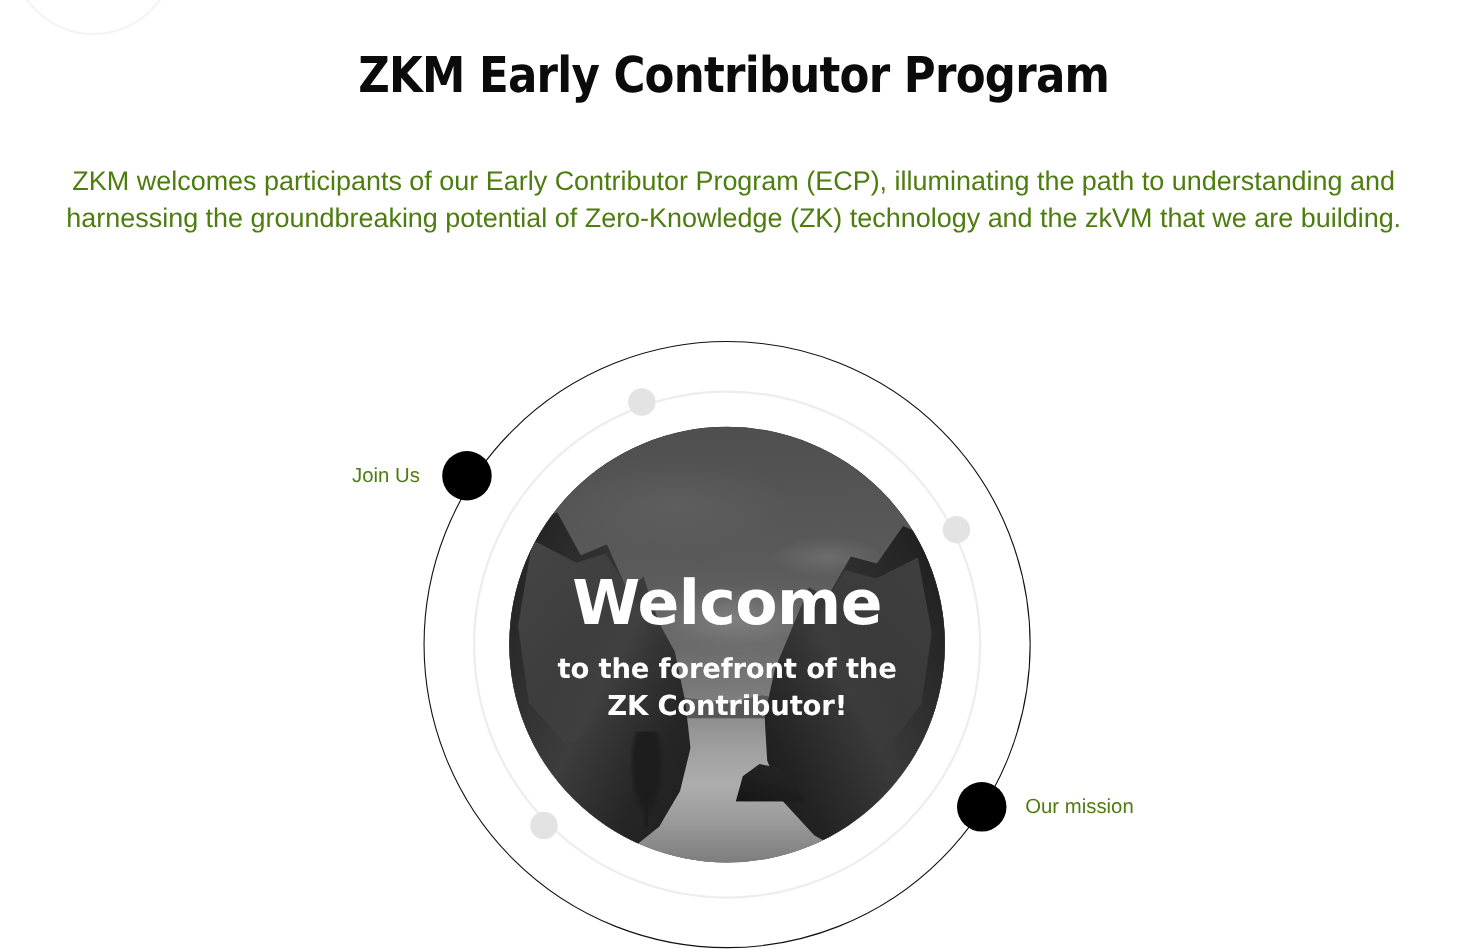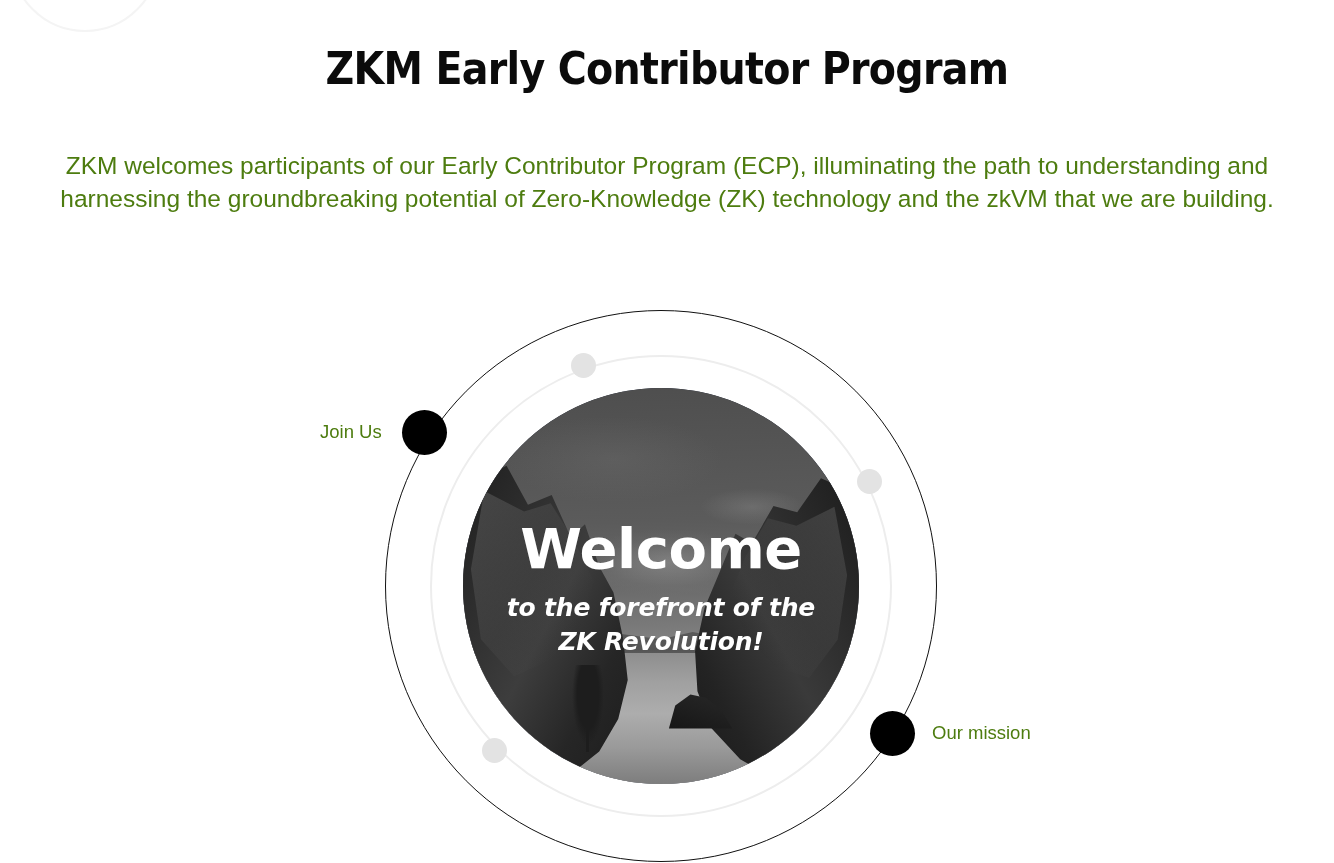--- a/index.html
+++ b/index.html
@@ -223,21 +223,20 @@
     letter-spacing: -0.5px;
     margin-bottom: 12px;
   }
   .welcome-sub {
     font-family: "DejaVu Sans", sans-serif;
     font-size: 25px;
     line-height: 34px;
     font-weight: 700;
     color: #ffffff;
     letter-spacing: -0.2px;
-    font-style: italic;
   }
 
   
   .node-black {
     position: absolute;
     width: 45px;
     height: 45px;
     border-radius: 50%;
     background: #000000;
   }
@@ -279,21 +278,21 @@
     <div class="cliff-left-hi"></div>
     <div class="cliff-right"></div>
     <div class="cliff-right-hi"></div>
     <div class="river-rock"></div>
     <div class="lone-tree"></div>
 
     <div class="disc-copy">
       <div class="welcome-heading">Welcome</div>
       <div class="welcome-sub">
         <div>to the forefront of the</div>
-        <div>ZK Revolution!</div>
+        <div>ZK Contributor!</div>
       </div>
     </div>
   </div>
 
   <div class="node-grey" style="left:186px; top:43px;"></div>
   <div class="node-grey" style="left:472px; top:159px;"></div>
   <div class="node-grey" style="left:97px; top:428px;"></div>
 
   <div class="node-black" style="left:17px; top:100px;"></div>
   <div class="node-label" style="left:-65px; top:111px;">Join Us</div>

